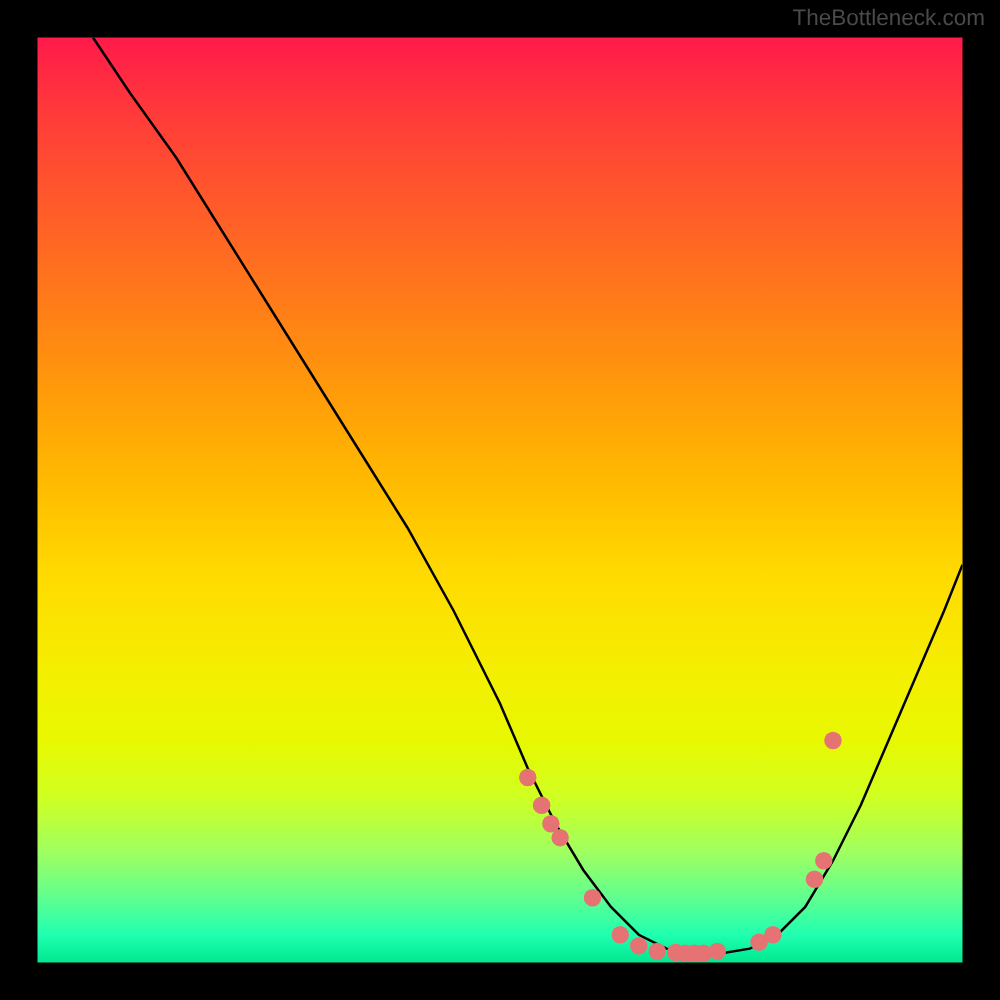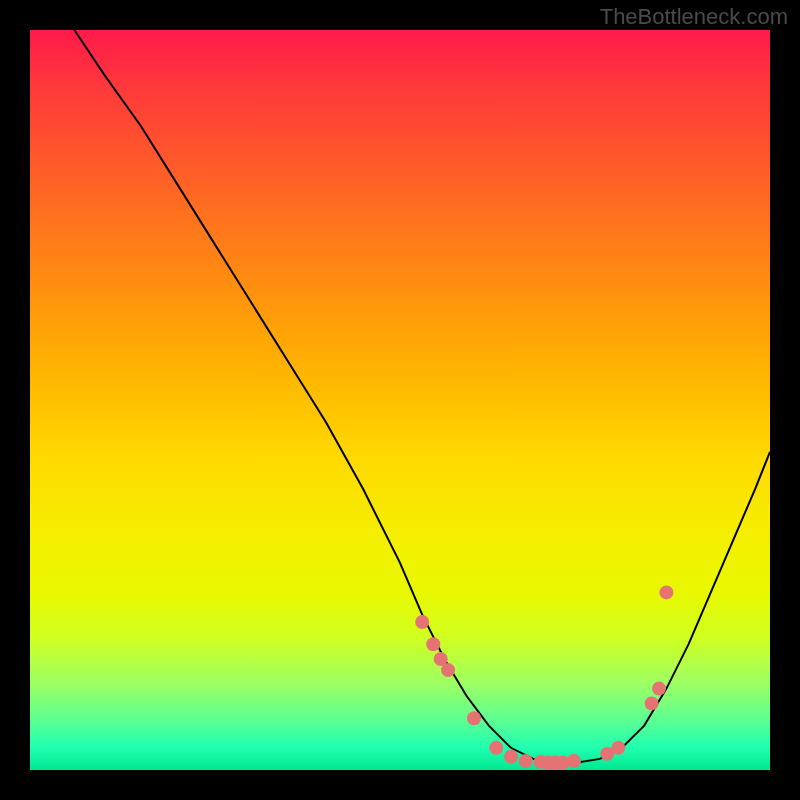--- a/index.html
+++ b/index.html
@@ -9,21 +9,21 @@
     height: 800px;
     background: #000;
     position: relative;
     font-family: Arial, sans-serif;
   }
   .watermark {
     position: absolute;
     top: 4px;
     right: 12px;
     color: #4a4a4a;
-    font-size: 22px;
+    font-size: 18px;
     font-weight: 500;
     z-index: 10;
   }
   .plot-area {
     position: absolute;
     left: 30px;
     top: 30px;
     width: 740px;
     height: 740px;
     background: linear-gradient(to bottom,

